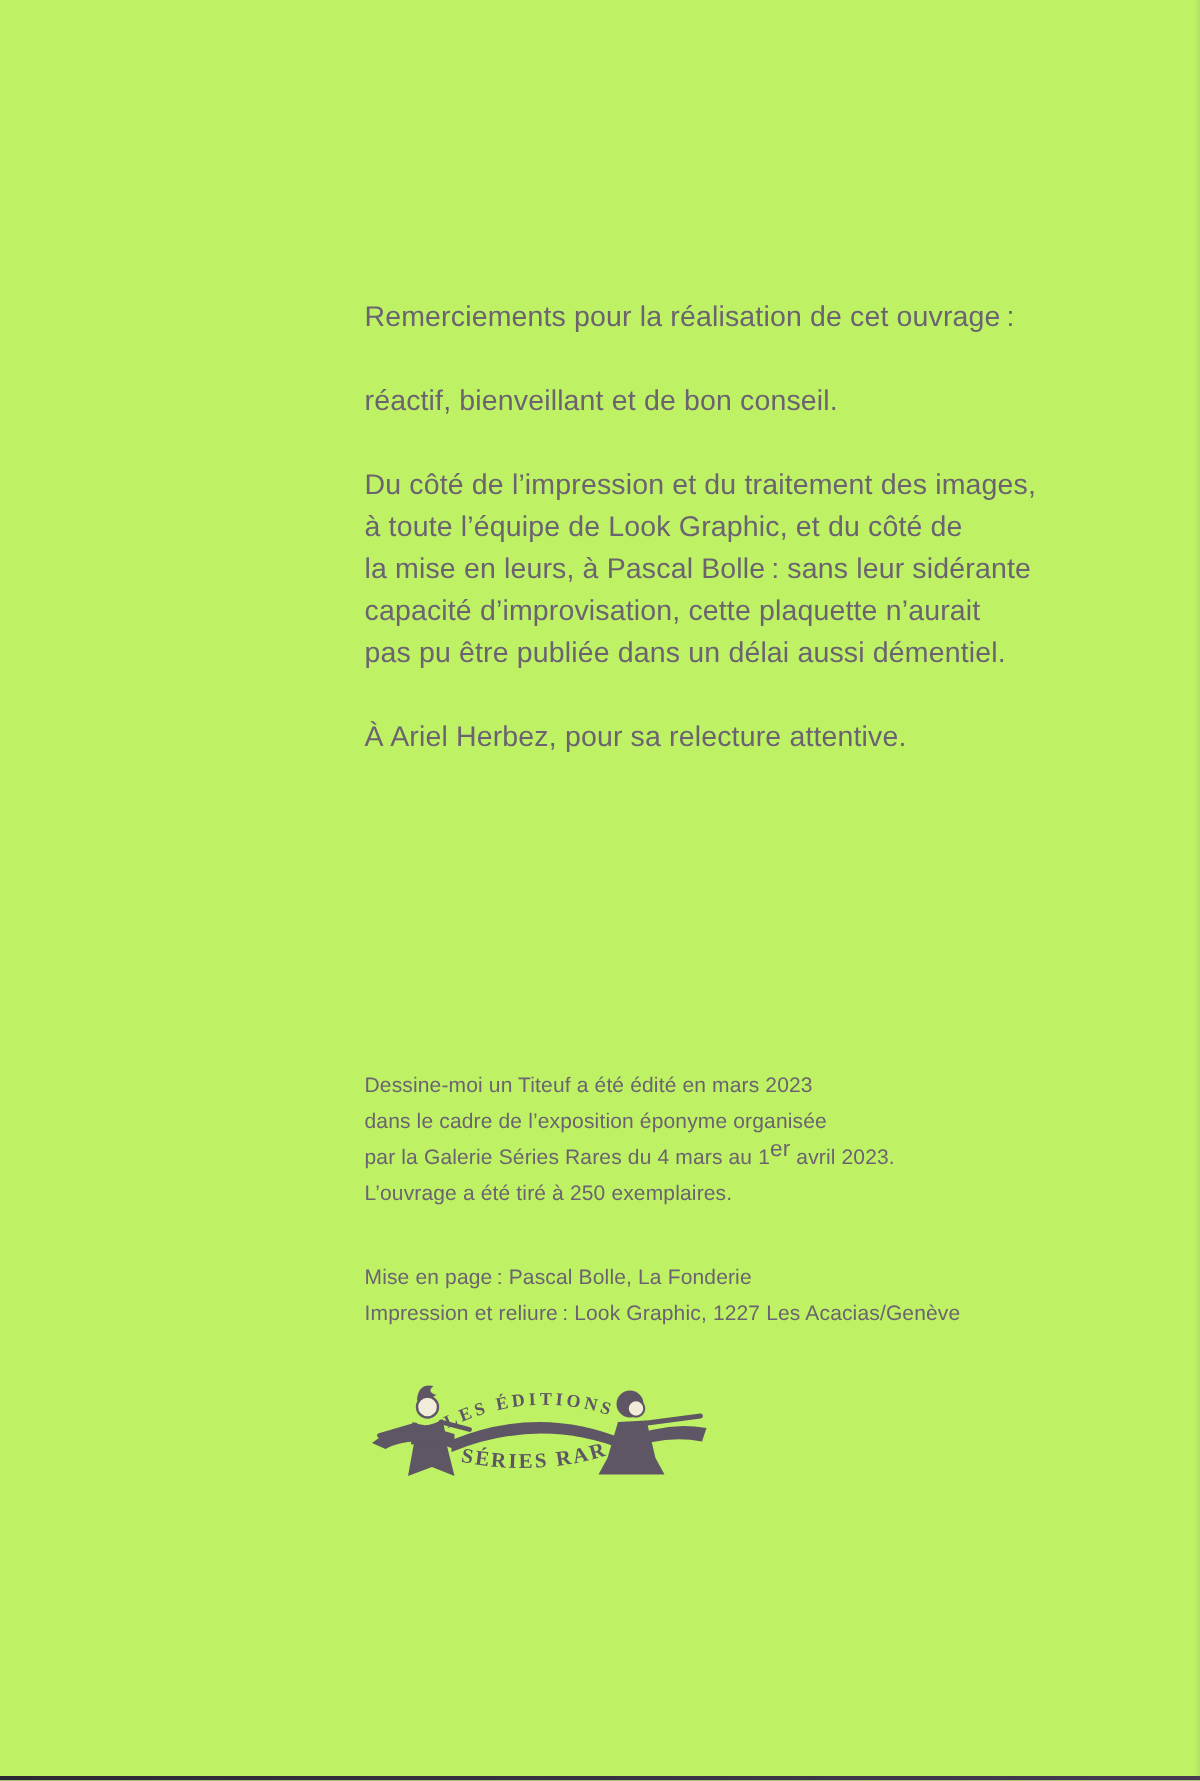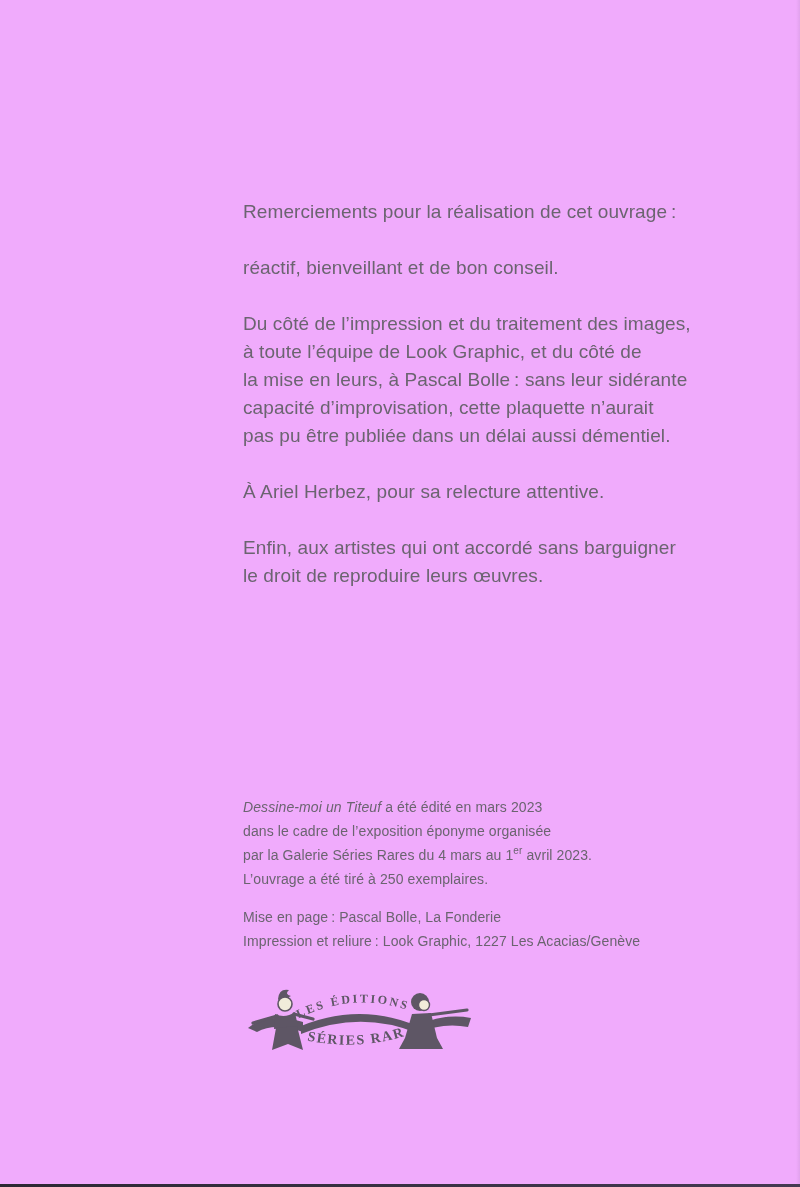--- a/index.html
+++ b/index.html
@@ -3,21 +3,21 @@
 <meta charset="utf-8">
 <style>
   html, body {
     margin: 0;
     padding: 0;
   }
   .page {
     position: relative;
     width: 800px;
     height: 1187px;
-    background: #f0abfc;
+    background: #bef264;
     overflow: hidden;
     font-family: "Liberation Sans", sans-serif;
     color: #6b6470;
   }
   
   .page::after {
     content: "";
     position: absolute;
     top: 0; right: 0;
     width: 4px; height: 100%;
@@ -35,25 +35,25 @@
   .main-text p {
     margin: 0 0 28px 0;
   }
   .line { display: block; }
   .small-text {
     font-size: 14px;
     line-height: 24px;
     letter-spacing: 0.1px;
   }
   .colophon { margin-top: 205px; }
-  .credits  { margin-top: 14px; }
+  .credits  { margin-top: 32px; }
   .copyright-line { margin-top: 17px; }
-  .italic { font-style: italic; }
+  .italic { }
   .sup {
-    font-size: 10px;
+    font-size: 15px;
     vertical-align: super;
     line-height: 0;
   }
   .logo-wrap {
     margin: 28px 0 0 2px;
     width: 228px;
     height: 88px;
   }
   .logo-wrap svg { display: block; }
   .bottom-edge {
@@ -78,24 +78,20 @@
       </p>
       <p>
         <span class="line">Du côté de l’impression et du traitement des images,</span>
         <span class="line">à toute l’équipe de Look Graphic, et du côté de</span>
         <span class="line">la mise en leurs, à Pascal Bolle : sans leur sidérante</span>
         <span class="line">capacité d’improvisation, cette plaquette n’aurait</span>
         <span class="line">pas pu être publiée dans un délai aussi démentiel.</span>
       </p>
       <p>
         <span class="line">À Ariel Herbez, pour sa relecture attentive.</span>
-      </p>
-      <p>
-        <span class="line">Enfin, aux artistes qui ont accordé sans barguigner</span>
-        <span class="line">le droit de reproduire leurs œuvres.</span>
       </p>
     </div>
 
     <div class="small-text colophon">
       <span class="line">
         <span class="italic">Dessine-moi un Titeuf</span><span> a été édité en mars 2023</span>
       </span>
       <span class="line">dans le cadre de l’exposition éponyme organisée</span>
       <span class="line">
         <span>par la Galerie Séries Rares du 4 mars au 1</span><span class="sup">er</span><span> avril 2023.</span>

